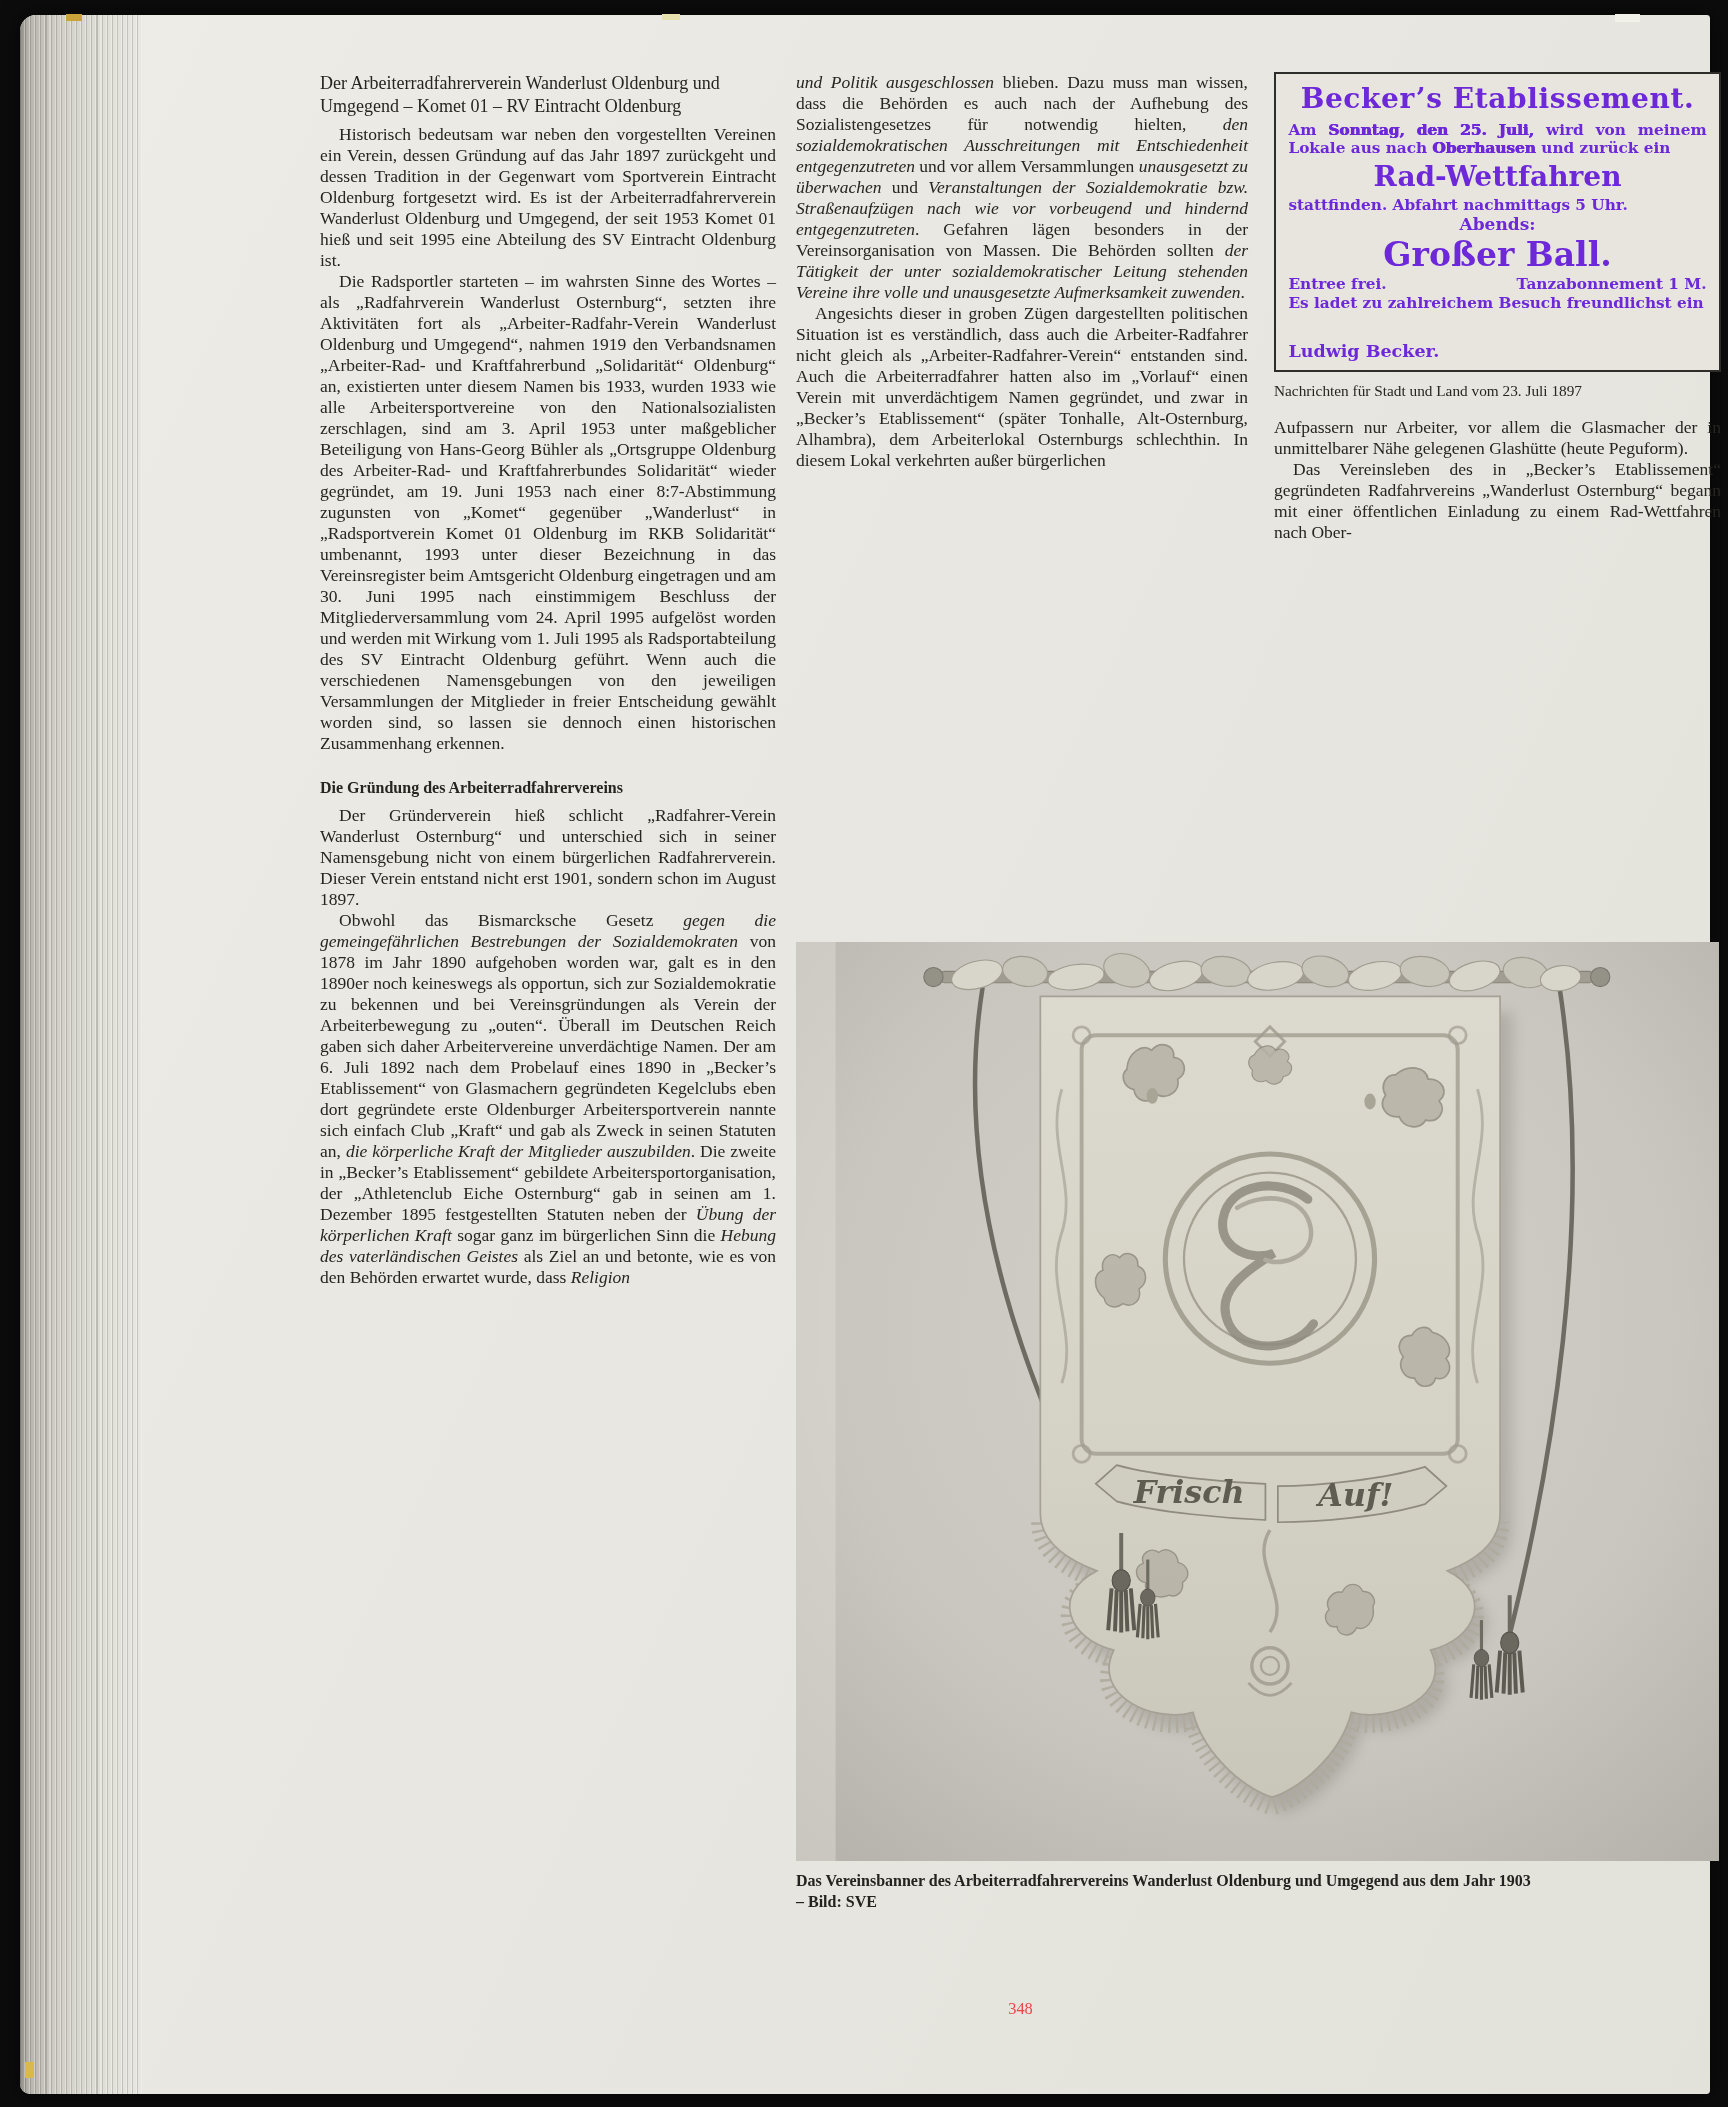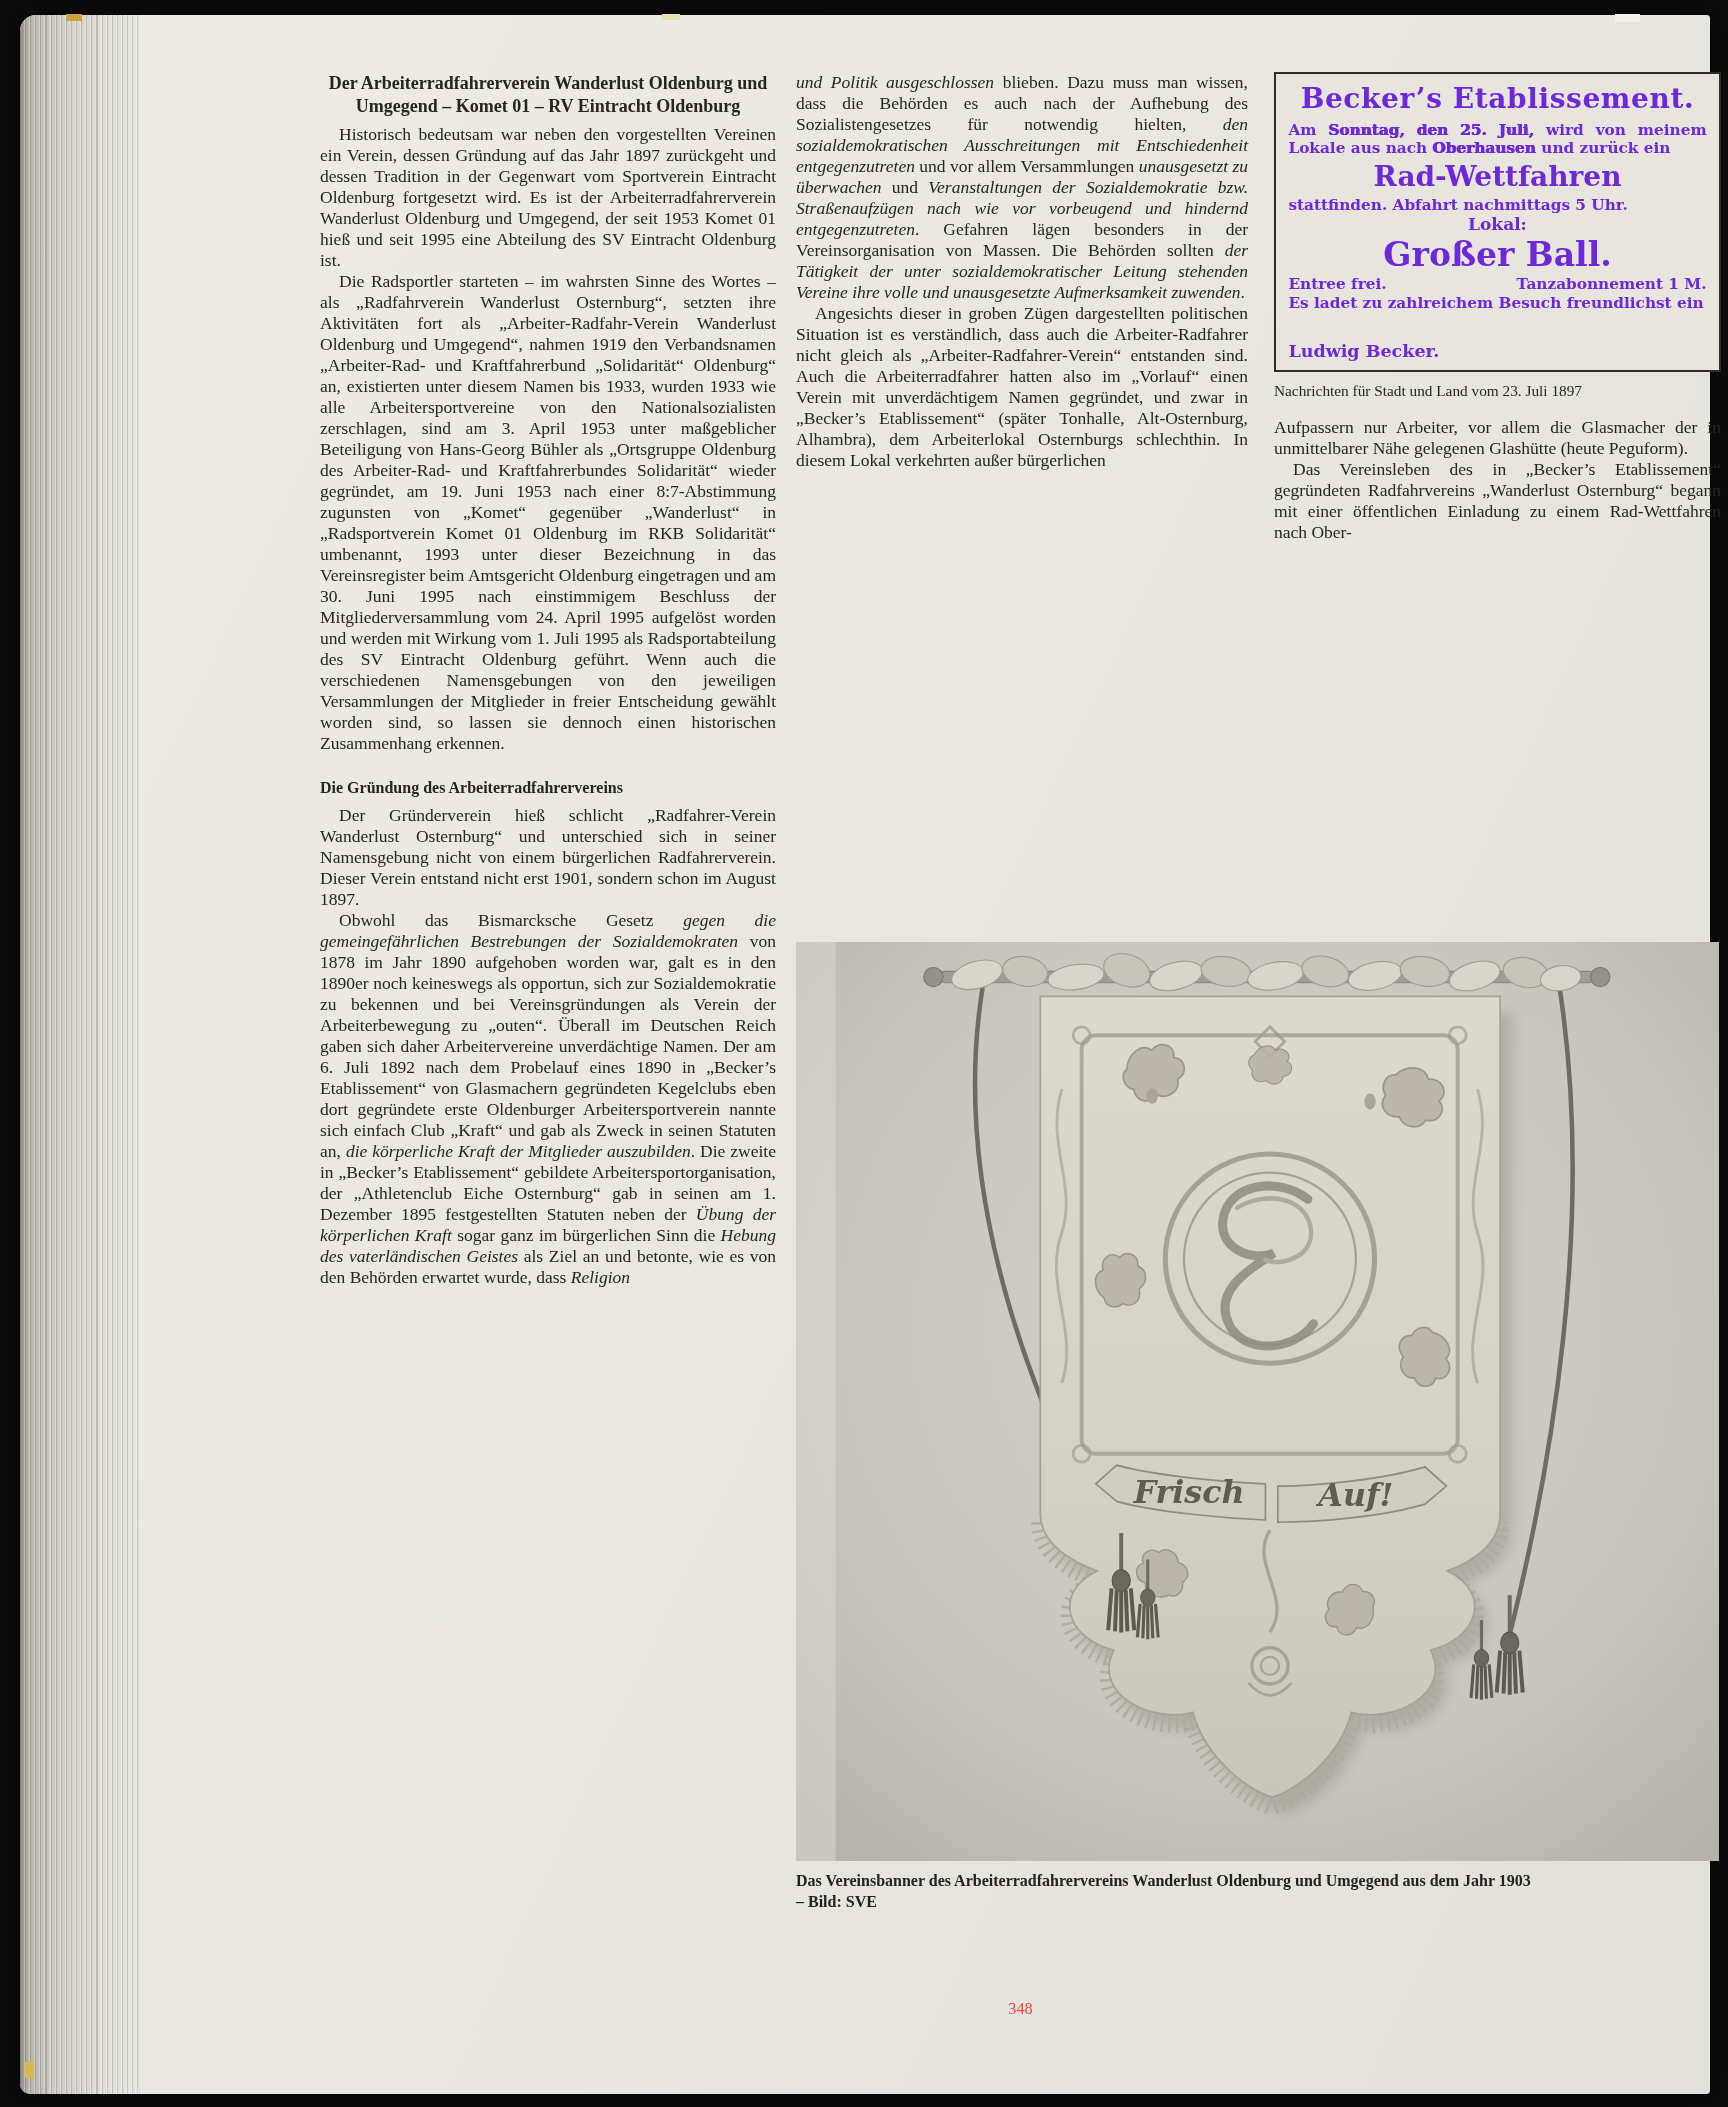--- a/index.html
+++ b/index.html
@@ -31,21 +31,21 @@
   .tab-white  { left:1615px; top:13.6px; width:25px; height:8.5px; background:#f1f0e9; }
   .tab-bottom { left:25px; top:2062px; width:8.5px; height:16px; background:#d8b94a; }
 
   
   .col { position:absolute; top:72px; font-size:17.5px; line-height:21px; text-align:justify;
          hyphens:auto; -webkit-hyphens:auto; color:#26251f; }
   .col-left  { left:320px;  width:456px; }
   .col-mid   { left:796px; width:452px; }
   .col-right { left:1274px; width:447px; }
 
-  .heading   { font-size:18px; line-height:22.6px; font-weight:bold; text-align:center; margin-bottom:6.8px; }
+  .heading   { font-size:18px; line-height:22.6px; font-weight:normal; text-align:left; margin-bottom:6.8px; }
   .subheading{ font-size:16px; line-height:22.6px; font-weight:bold; text-align:left; margin-top:22.6px; margin-bottom:5.7px; }
   .para      { text-indent:19px; }
   .para.no-indent { text-indent:0; }
   .col-right .para.no-indent { margin-top:17px; }
 
   
   .ad {
     border:2.8px solid #2e2d29; background:#e7e5dd; color:#6d28d9;
     padding:9px 12.4px 8px; font-family:"DejaVu Serif", serif; font-weight:bold;
   }
@@ -96,21 +96,21 @@
     <p class="para no-indent"><i>und Politik ausgeschlossen</i> blieben. Dazu muss man wissen, dass die Behörden es auch nach der Aufhebung des Sozialistengesetzes für notwendig hielten, <i>den sozialdemokratischen Ausschreitungen mit Entschiedenheit entgegenzutreten</i> und vor allem Versammlungen <i>unausgesetzt zu überwachen</i> und <i>Veranstaltungen der Sozialdemokratie bzw. Straßenaufzügen nach wie vor vorbeugend und hindernd entgegenzutreten</i>. Gefahren lägen besonders in der Vereinsorganisation von Massen. Die Behörden sollten <i>der Tätigkeit der unter sozialdemokratischer Leitung stehenden Vereine ihre volle und unausgesetzte Aufmerksamkeit zuwenden</i>.</p>
     <p class="para">Angesichts dieser in groben Zügen dargestellten politischen Situation ist es verständlich, dass auch die Arbeiter-Radfahrer nicht gleich als „Arbeiter-Radfahrer-Verein“ entstanden sind. Auch die Arbeiterradfahrer hatten also im „Vorlauf“ einen Verein mit unverdächtigem Namen gegründet, und zwar in „Becker’s Etablissement“ (später Tonhalle, Alt-Osternburg, Alhambra), dem Arbeiterlokal Osternburgs schlechthin. In diesem Lokal verkehrten außer bürgerlichen</p>
   </section>
 
   <aside class="col col-right">
     <div class="ad">
       <div class="ad-title">Becker’s Etablissement.</div>
       <div class="ad-intro">Am <b>Sonntag, den 25. Juli,</b> wird von meinem Lokale aus nach <b>Oberhausen</b> und zurück ein</div>
       <div class="ad-event">Rad-Wettfahren</div>
       <div class="ad-details">stattfinden. Abfahrt nachmittags 5 Uhr.</div>
-      <div class="ad-abends">Lokal:</div>
+      <div class="ad-abends">Abends:</div>
       <div class="ad-ball">Großer Ball.</div>
       <div class="ad-entree">
         <span>Entree frei.</span>
         <span>Tanzabonnement 1 M.</span>
       </div>
       <div class="ad-invite">Es ladet zu zahlreichem Besuch freundlichst ein</div>
       <div class="ad-signature">Ludwig Becker.</div>
     </div>
     <div class="ad-caption">Nachrichten für Stadt und Land vom 23. Juli 1897</div>
     <p class="para no-indent">Aufpassern nur Arbeiter, vor allem die Glasmacher der in unmittelbarer Nähe gelegenen Glashütte (heute Peguform).</p>

